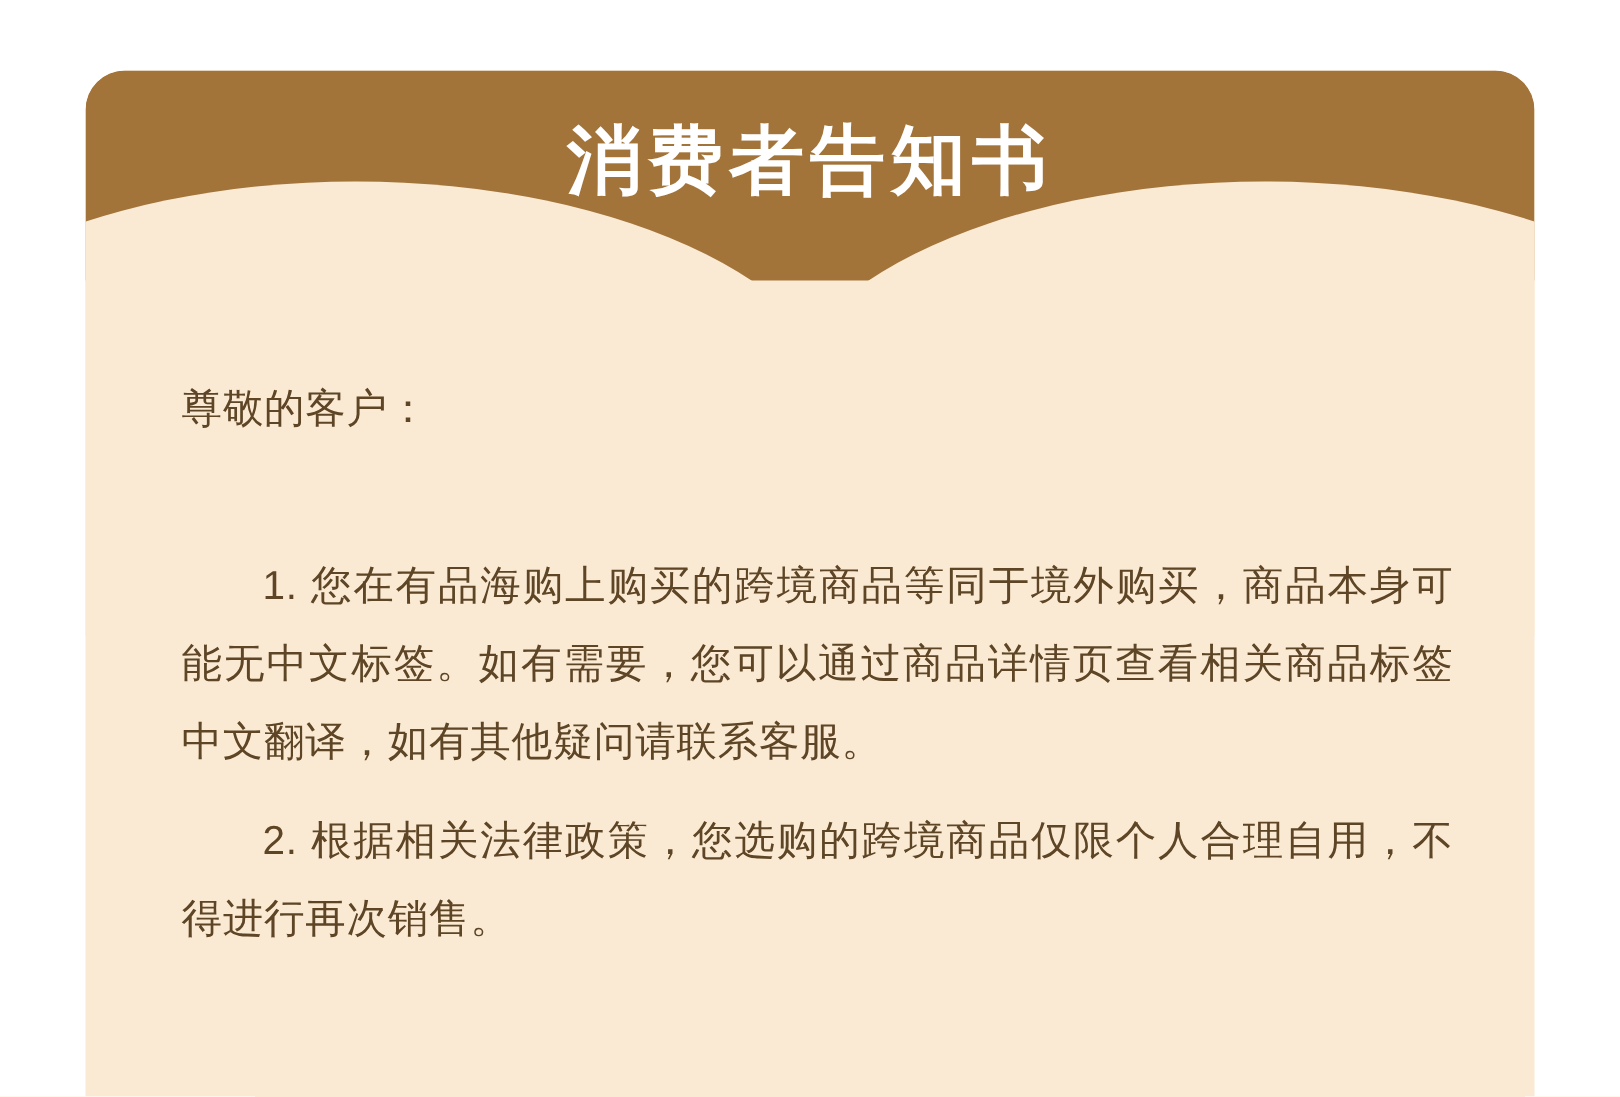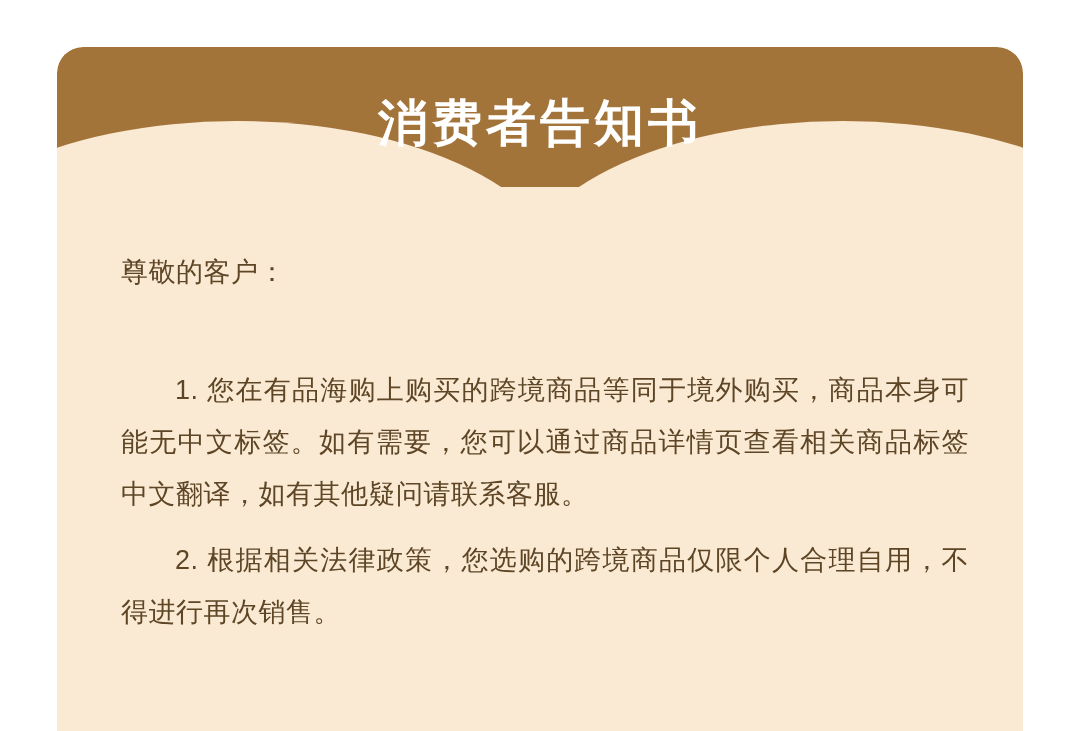--- a/index.html
+++ b/index.html
@@ -55,21 +55,21 @@
     left: 456px;
     top: 74px;
     width: 660px;
     height: 330px;
     background: #fbead3;
     border-radius: 50%;
   }
   .header-title {
     position: absolute;
     left: 0;
-    top: 16px;
+    top: 0;
     width: 966px;
     height: 140px;
     display: flex;
     align-items: center;
     justify-content: center;
     color: #ffffff;
     font-size: 50px;
     font-weight: bold;
     letter-spacing: 4px;
     line-height: 1;

